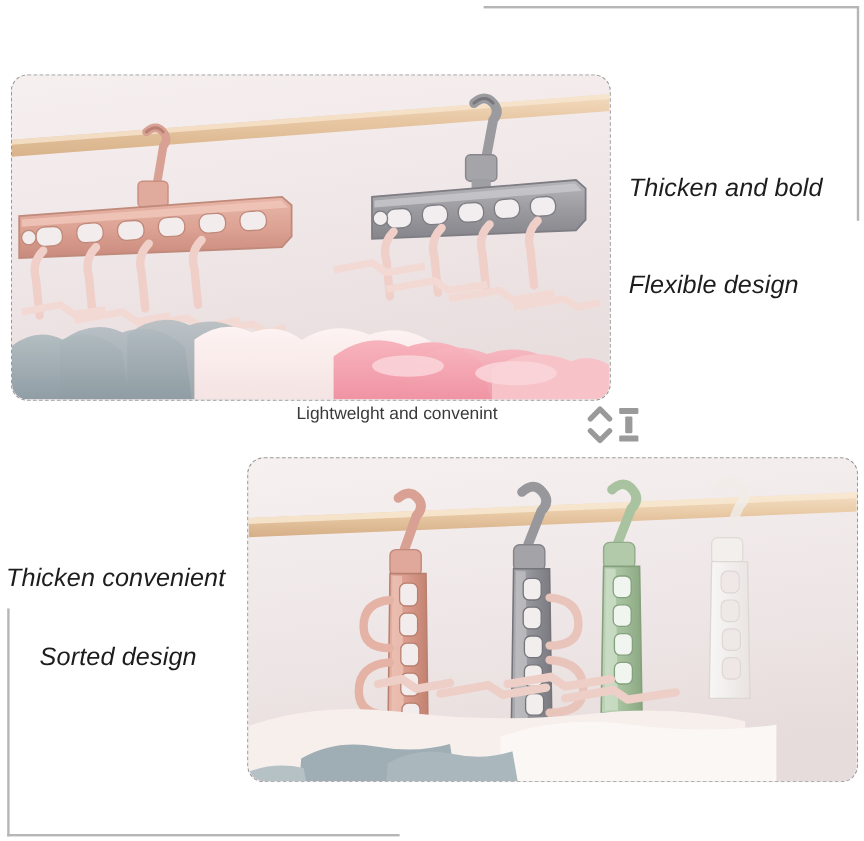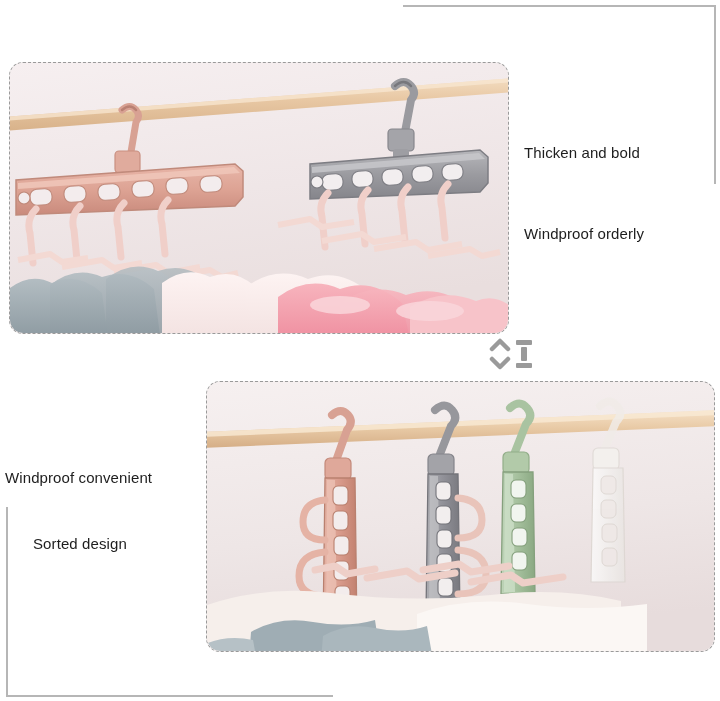--- a/index.html
+++ b/index.html
@@ -70,24 +70,25 @@
     position: absolute;
     inset: 0;
     border-radius: 13px;
     overflow: hidden;
   }
 
   
   .cap {
     position: absolute;
     color: #1d1d1d;
-    font-size: 15px;
+    font-size: 21px;
     line-height: 1.1;
     white-space: nowrap;
     letter-spacing: 0.1px;
+    font-style: italic;
   }
   .cap-thicken { left: 524px; top: 145px; }
   .cap-windproof { left: 524px; top: 226px; }
   .cap-flexconv { left: 5px; top: 470px; }
   .cap-sorted { left: 33px; top: 536px; }
 
   .smallcap {
     position: absolute;
     left: 247px;
     top: 335px;
@@ -361,27 +362,28 @@
         <path d="M44 250 q28 -16 62 -10 q34 6 62 -2 l6 40 l-132 0 Z" fill="#9fadb4"></path>
         <path d="M116 254 q24 -14 52 -8 q28 6 52 -2 l6 34 l-112 0 Z" fill="#aab7bd"></path>
         <path d="M-6 264 q24 -12 52 -6 l4 22 l-56 0 Z" fill="#b6c1c6"></path>
       </g>
     </svg>
   </div>
 </div>
 
 <div class="cap cap-thicken">Thicken and bold</div>
 
-<div class="cap cap-windproof">Windproof orderly</div>
-
-<div class="cap cap-flexconv">Windproof convenient</div>
+<div class="cap cap-windproof">Flexible design</div>
+
+<div class="cap cap-flexconv">Thicken convenient</div>
 
 <div class="cap cap-sorted">Sorted design</div>
 
 <div class="smallcap">
+  <div>Lightwelght and convenint</div>
 </div>
 
 <div class="resize-icon">
   <svg viewBox="0 0 46 36" width="46" height="36">
 
     <path d="M4 13 L12 5 L20 13" fill="none" stroke="#9a9a9a" stroke-width="4.5" stroke-linecap="round" stroke-linejoin="round"></path>
 
     <path d="M4 23 L12 31 L20 23" fill="none" stroke="#9a9a9a" stroke-width="4.5" stroke-linecap="round" stroke-linejoin="round"></path>
 
     <rect x="28" y="4" width="16" height="5" rx="1" fill="#9a9a9a"></rect>

